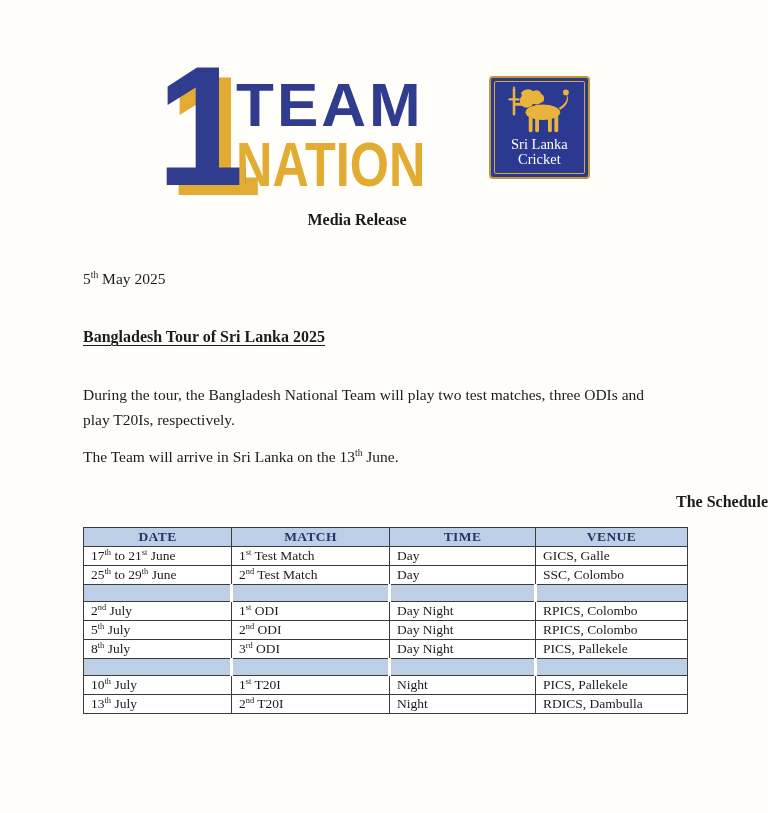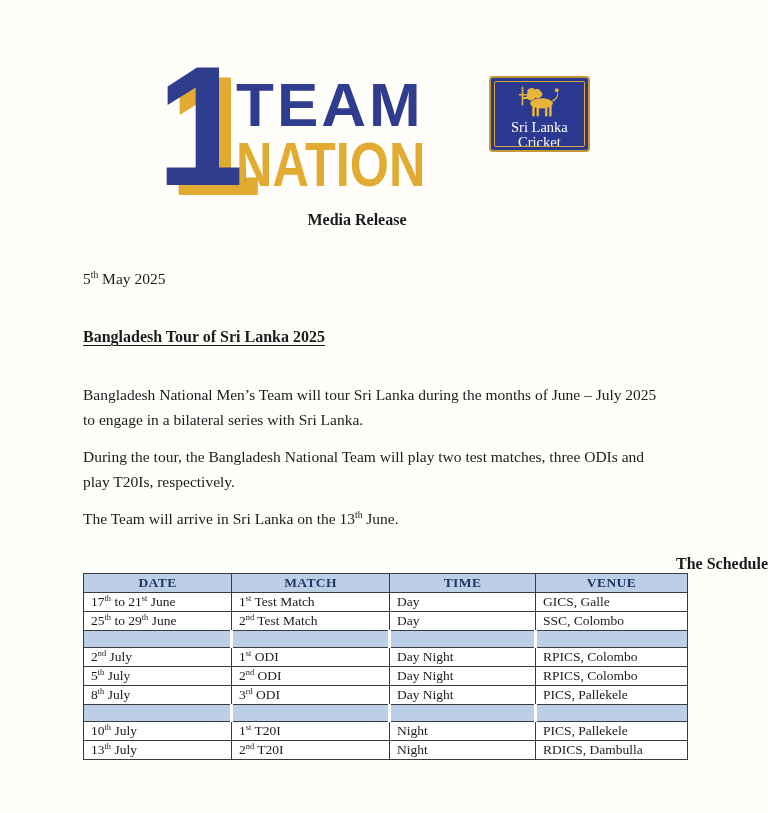--- a/index.html
+++ b/index.html
@@ -50,21 +50,21 @@
     font-size: 63px;
     line-height: 56px;
     color: var(--gold);
     transform: scaleX(0.80);
     transform-origin: left center;
     white-space: nowrap;
   }
   .emblem {
     margin-left: 16px;
     margin-top: 13px;
-    width: 101px; height: 76px;
+    width: 101px; height: 103px;
     background: var(--emblem-blue);
     border: 2px solid #c09a35;
     border-radius: 4px;
     position: relative;
     display: flex; flex-direction: column; align-items: center;
     box-sizing: border-box;
     z-index: 1;
   }
   .emblem::before {
     content: ""; position: absolute; inset: 3px;
@@ -101,21 +101,21 @@
     text-underline-offset: 3px;
   }
   .paragraphs { margin: 36px 0 0 83px; font-size: 15.5px; line-height: 25px; }
   .para { margin-bottom: 12px; }
   .schedule-heading { margin: 24px 0 0 83px; font-size: 16px; font-weight: bold; text-align: right; }
 
   sup { font-size: 62%; vertical-align: super; line-height: 0; }
 
   
   table.schedule {
-    margin: 0 0 0 83px;
+    margin: 16px 0 0 83px;
     width: 604px;
     border-collapse: collapse;
     table-layout: fixed;
     font-size: 13.5px;
     border: 1.5px solid var(--border);
   }
   table.schedule th, table.schedule td {
     border: 1px solid var(--border);
     box-sizing: border-box;
     overflow: hidden;
@@ -185,24 +185,20 @@
   </div>
 
   <div class="media-release">Media Release</div>
 
   <div class="release-date">5<sup>th</sup> May 2025</div>
 
   <div class="doc-title">Bangladesh Tour of Sri Lanka 2025</div>
 
   <div class="paragraphs">
       <div class="para">
-        <div class="para-line">Bangladesh National Men’s Team will tour Sri Lanka during the months of June – July 2025</div>
-        <div class="para-line">to engage in a bilateral series with Sri Lanka.</div>
-      </div>
-      <div class="para">
         <div class="para-line">During the tour, the Bangladesh National Team will play two test matches, three ODIs and</div>
         <div class="para-line">play T20Is, respectively.</div>
       </div>
       <div class="para">
         <div class="para-line">The Team will arrive in Sri Lanka on the 13<sup>th</sup> June.</div>
       </div>
     </div>
 
   <div class="schedule-heading">The Schedule</div>
 

